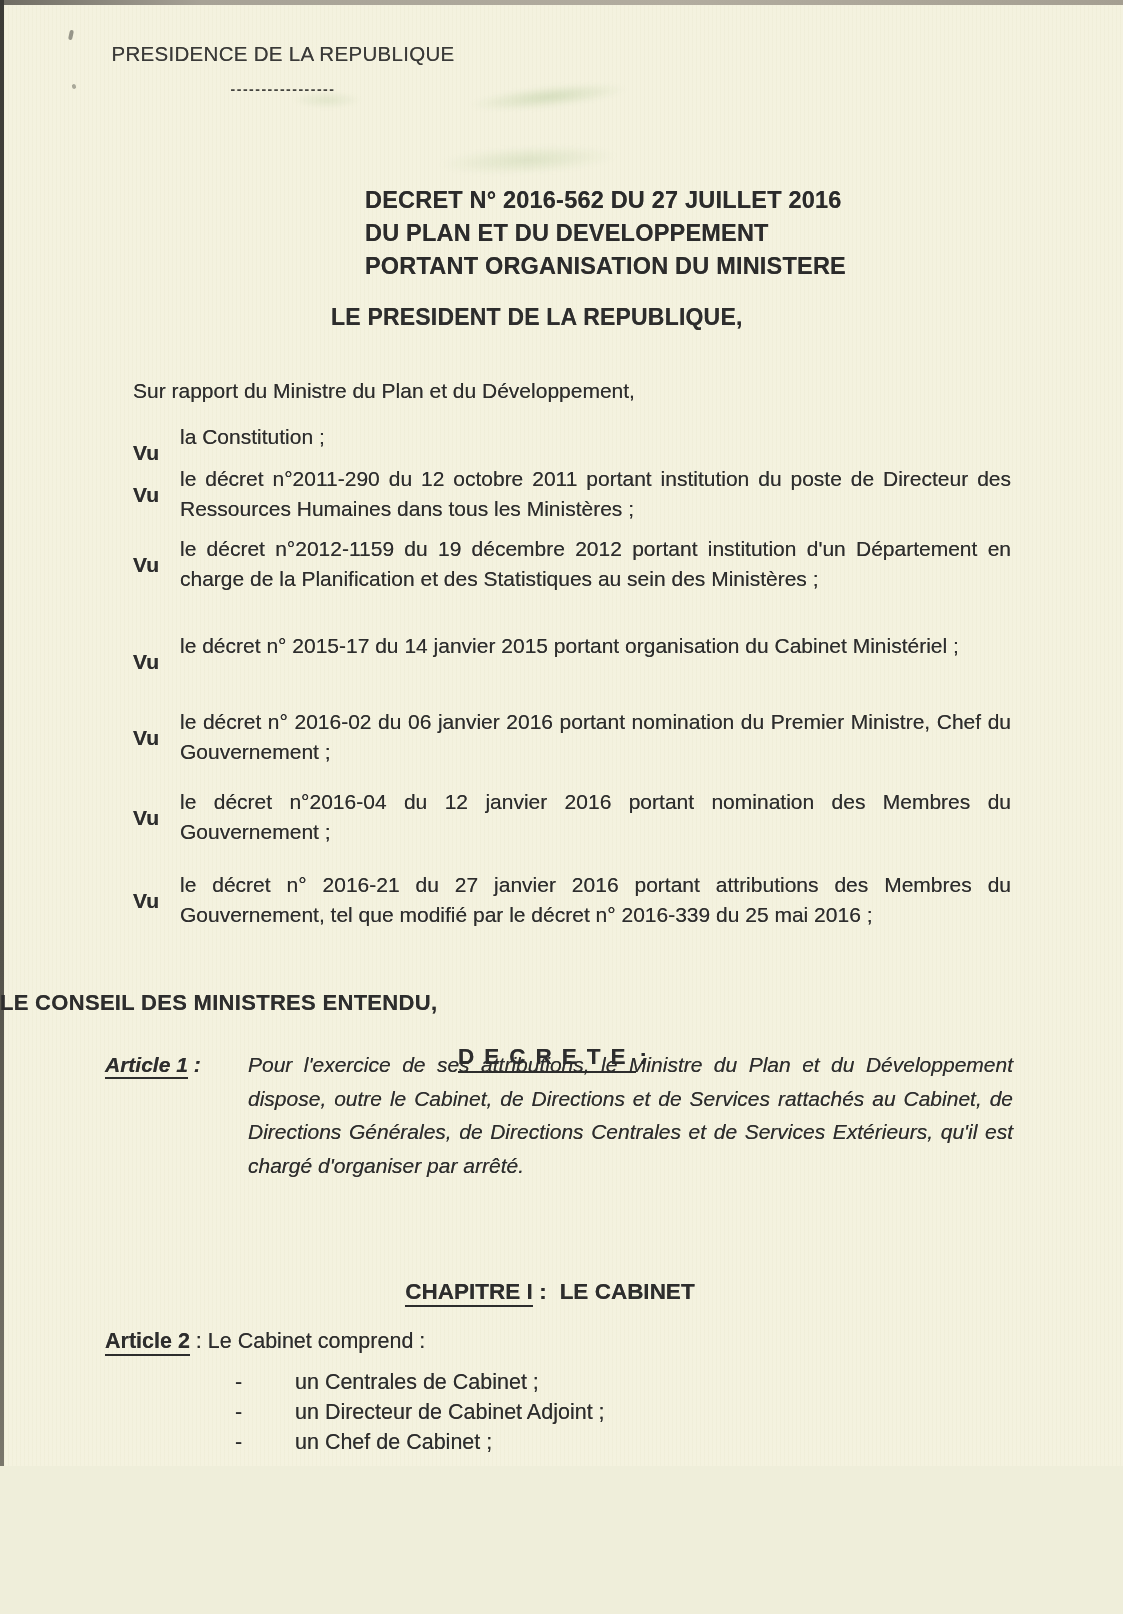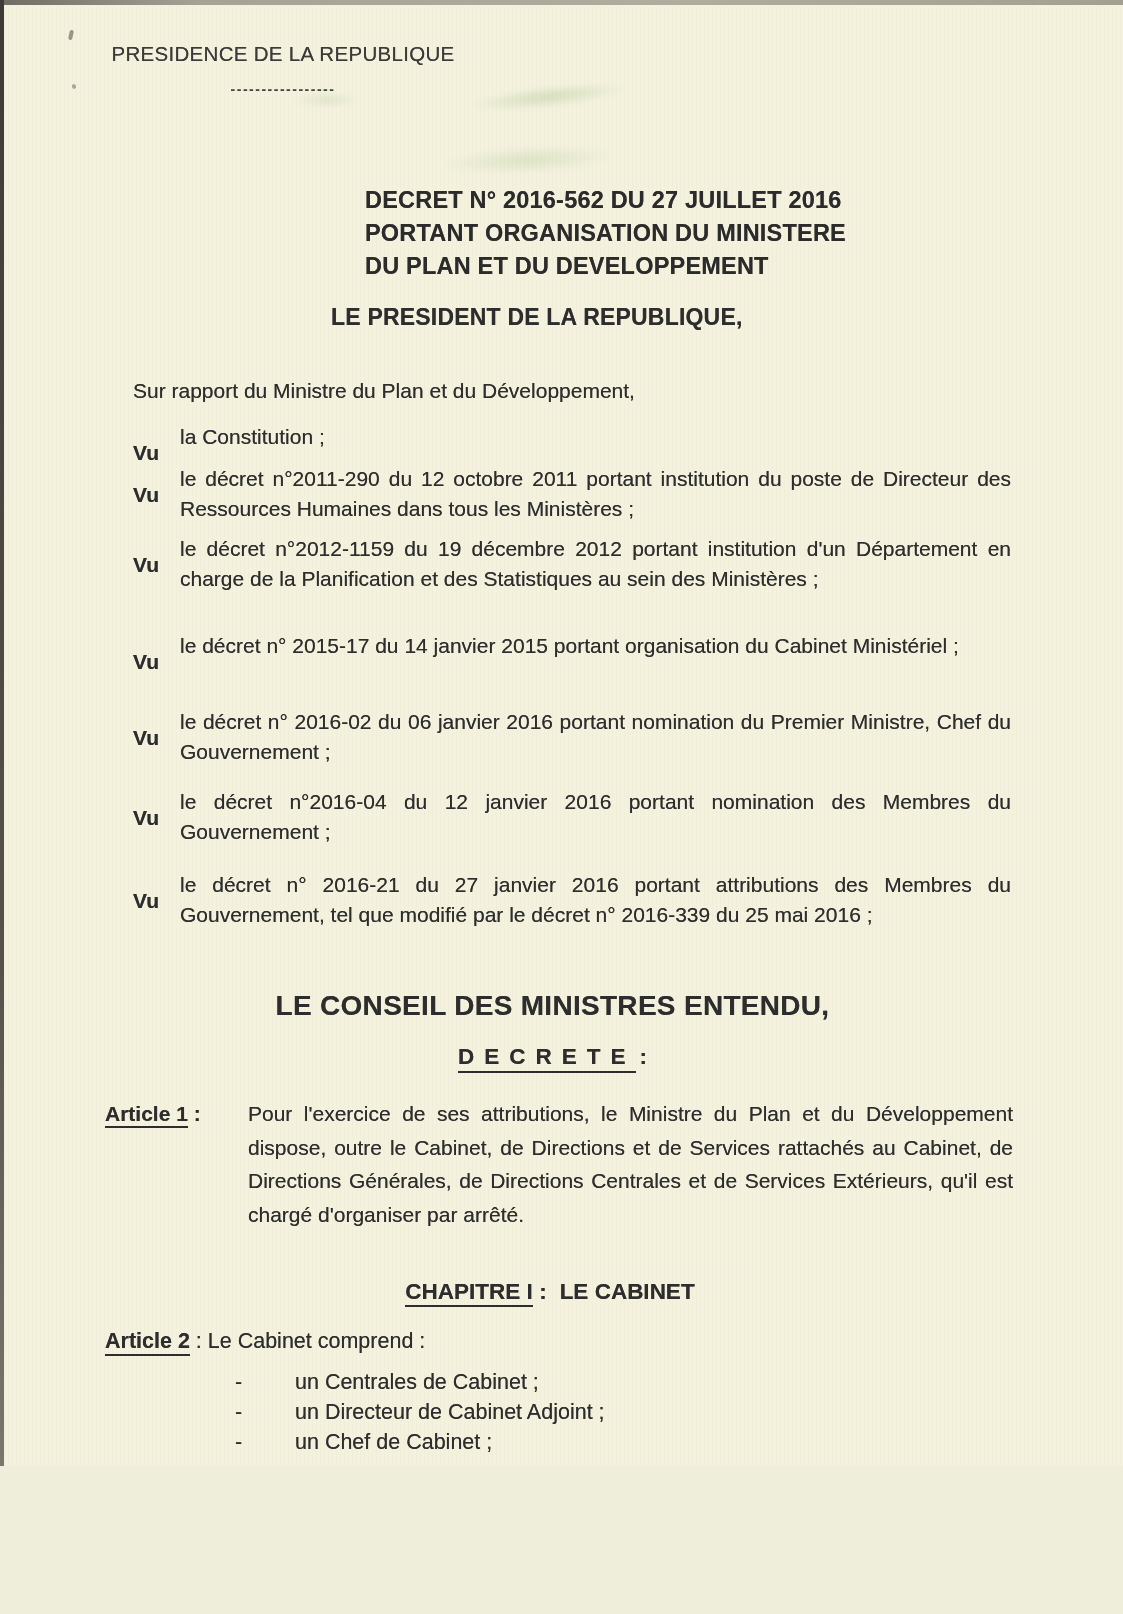--- a/index.html
+++ b/index.html
@@ -50,26 +50,26 @@
   .title-block{left:365px;top:184px;width:520px;font-size:23.5px;font-weight:bold;line-height:33px;letter-spacing:.2px;color:#2b2b2b;}
   .salutation{left:331px;top:304px;font-size:23px;font-weight:bold;letter-spacing:.2px;}
   .report{left:133px;top:379px;font-size:21px;}
 
   .vu{left:133px;width:878px;display:flex;font-size:21px;line-height:30px;}
   .vu .lbl{flex:none;width:47px;font-weight:bold;margin-top:16px;}
   .vu .txt{flex:1;text-align:justify;}
   .vu1{top:422px;} .vu2{top:464px;} .vu3{top:534px;} .vu4{top:631px;}
   .vu5{top:707px;} .vu6{top:787px;} .vu7{top:870px;}
 
-  .council{left:0;top:990px;width:1105px;text-align:center;font-size:28px;font-weight:bold;letter-spacing:.3px;}
+  .council{left:0;top:990px;width:1105px;text-align:left;font-size:22px;font-weight:bold;letter-spacing:.3px;}
   .decrete{left:0;top:1044px;width:1105px;text-align:center;font-size:22.5px;font-weight:bold;}
   .decrete .word{letter-spacing:10px;border-bottom:2.5px solid #2d2d2d;padding-bottom:2px;}
   .decrete .colon{margin-left:4px;}
 
-  .art1{left:105px;top:1097px;width:908px;display:flex;font-size:21px;line-height:33.5px;}
+  .art1{left:105px;top:1048px;width:908px;display:flex;font-size:21px;line-height:33.5px;font-style:italic;}
   .art1 .lblwrap{flex:none;width:143px;font-weight:bold;}
   .art1 .txt{flex:1;text-align:justify;}
 
   .chapter{left:0;top:1279px;width:1100px;text-align:center;font-size:22.5px;font-weight:bold;}
   .chapter .ttl{margin-left:13px;}
 
   .art2{left:105px;top:1329px;font-size:21.5px;}
   .art2 .lbl{font-weight:bold;}
 
   .cab-list{left:235px;top:1367px;font-size:21.5px;line-height:30px;}
@@ -97,22 +97,22 @@
   <div class="abs speck-a"></div>
   <div class="abs speck-b"></div>
 
   <div class="abs hdr-left">
     <div class="hdr-title ink">PRESIDENCE DE LA REPUBLIQUE</div>
     <div class="hdr-dashes">-----------------</div>
   </div>
 
   <div class="abs title-block ink">
     <div>DECRET N° 2016-562 DU 27 JUILLET 2016</div>
+    <div>DU PLAN ET DU DEVELOPPEMENT</div>
     <div>PORTANT ORGANISATION DU MINISTERE</div>
-    <div>DU PLAN ET DU DEVELOPPEMENT</div>
   </div>
 
   <div class="abs salutation ink">LE PRESIDENT DE LA REPUBLIQUE,</div>
   <div class="abs report ink">Sur rapport du Ministre du Plan et du Développement,</div>
 
   <div class="abs vu vu1 ink">
     <span class="lbl">Vu</span>
     <span class="txt">la Constitution ;</span>
   </div>
   <div class="abs vu vu2 ink">

